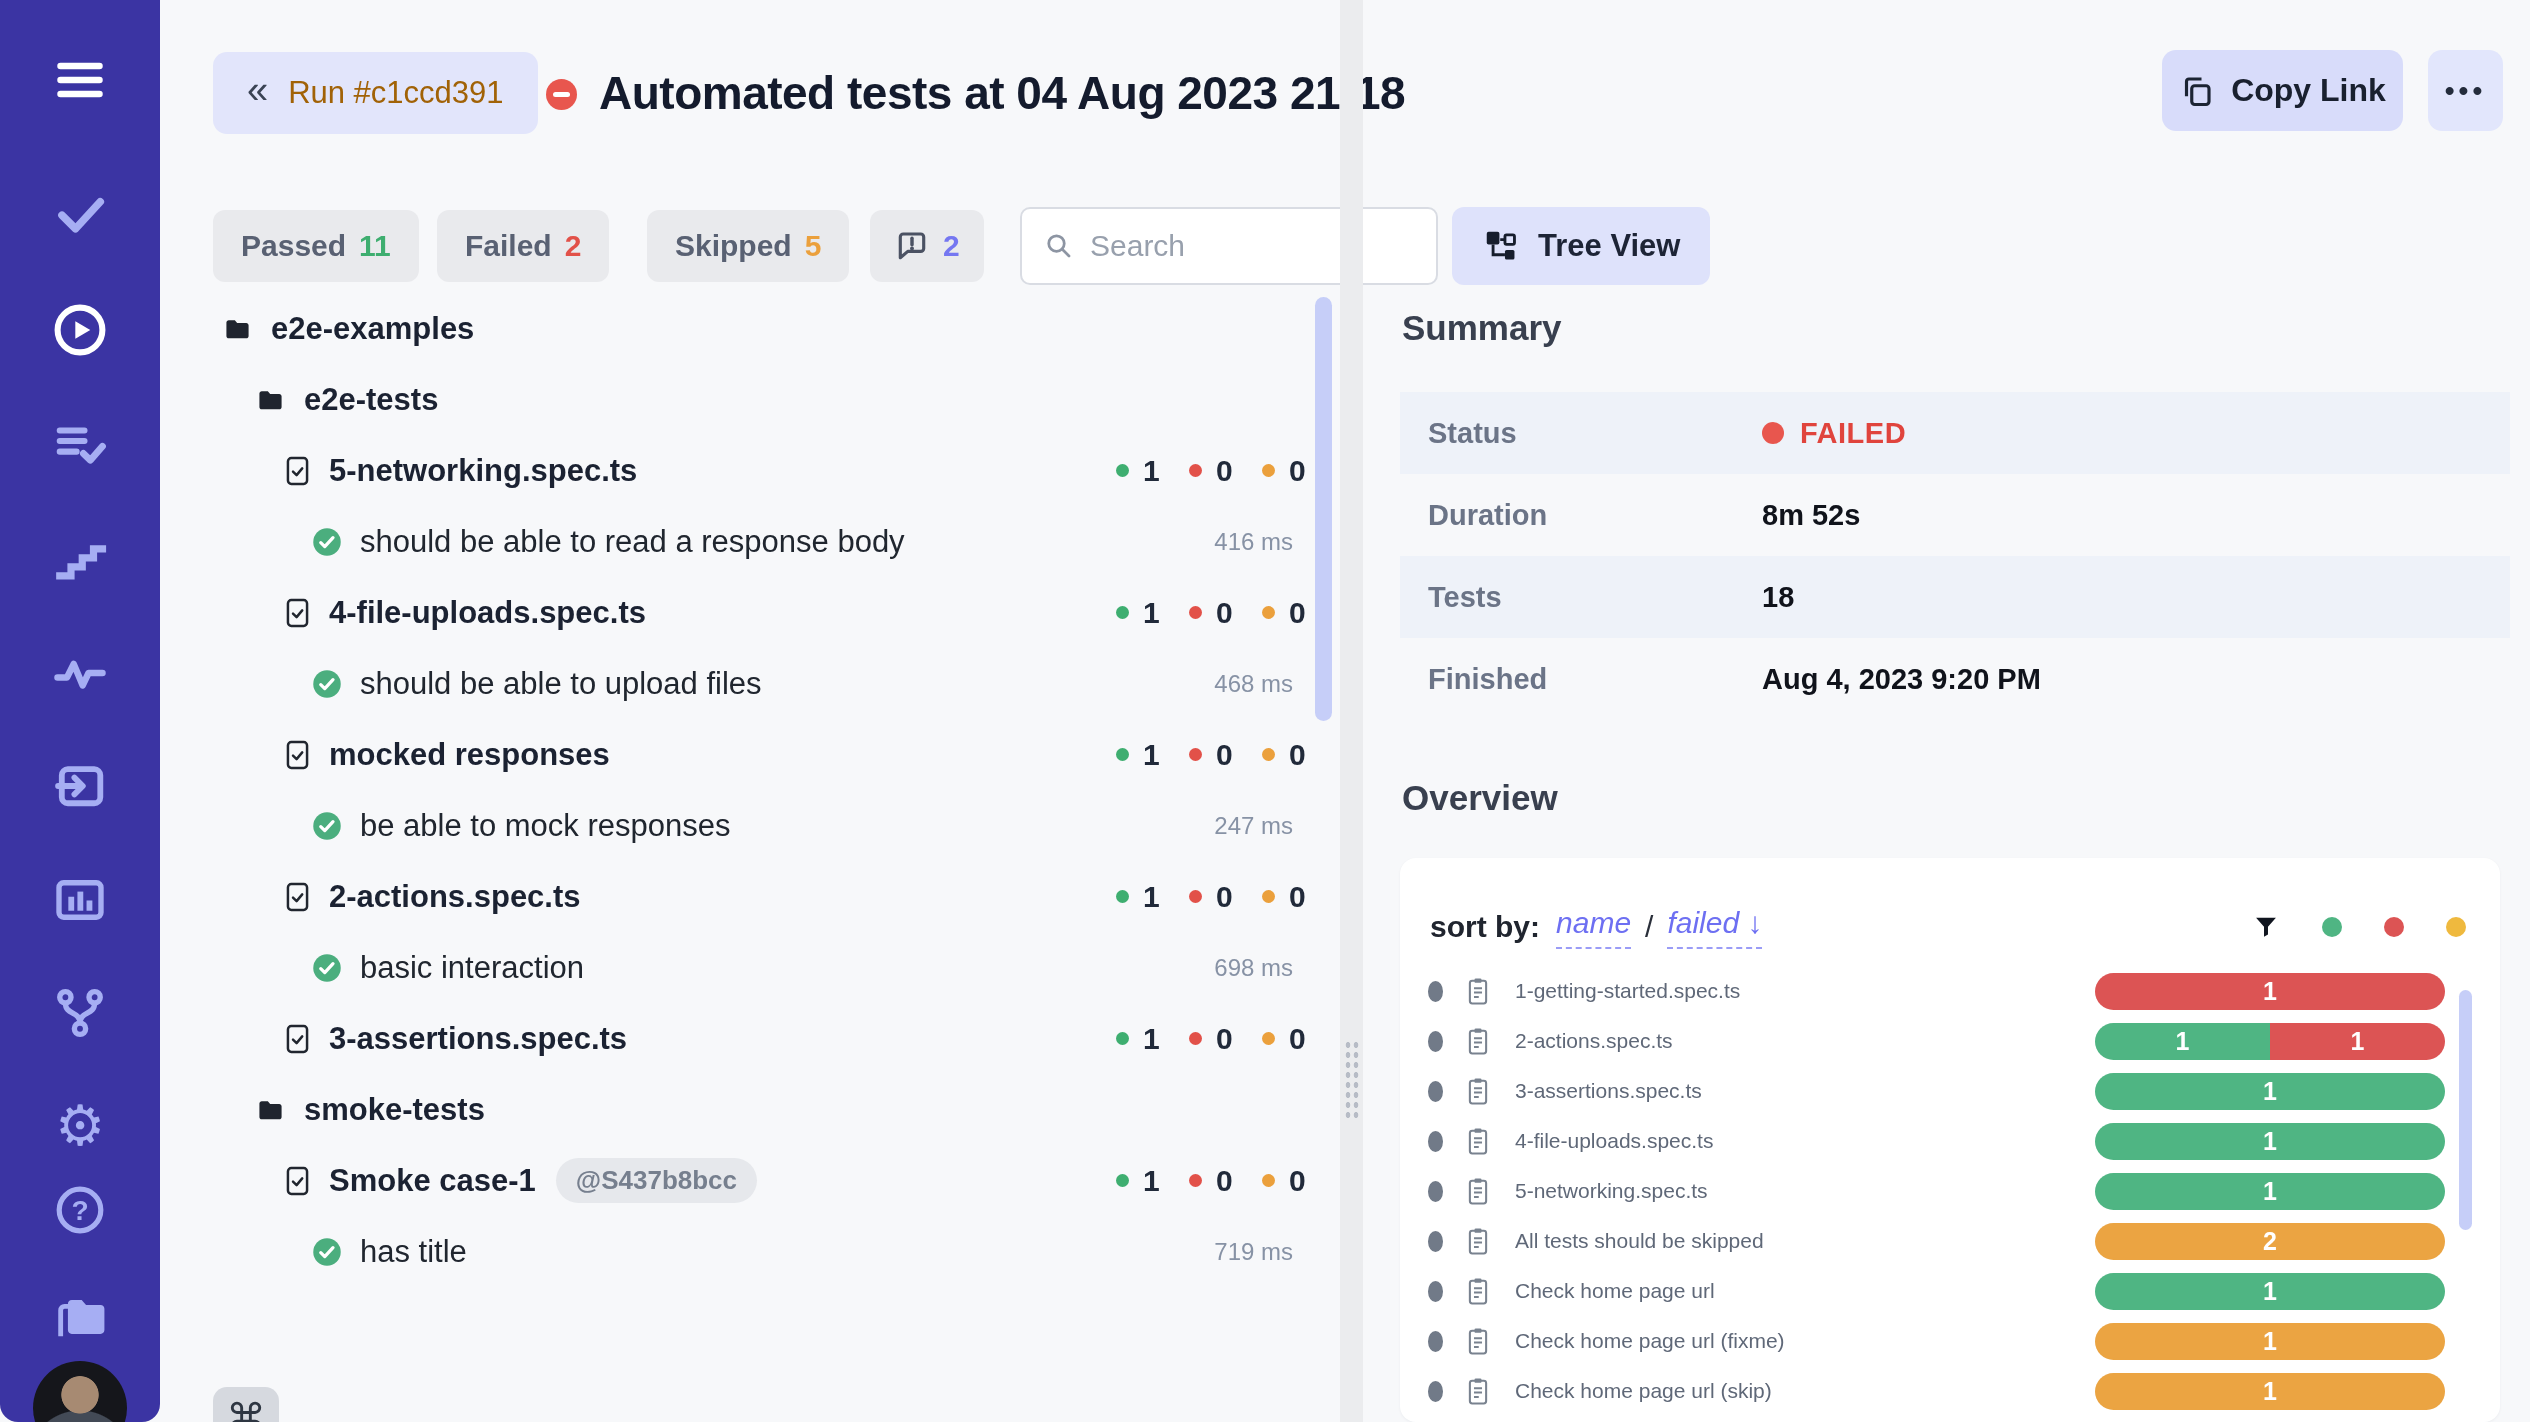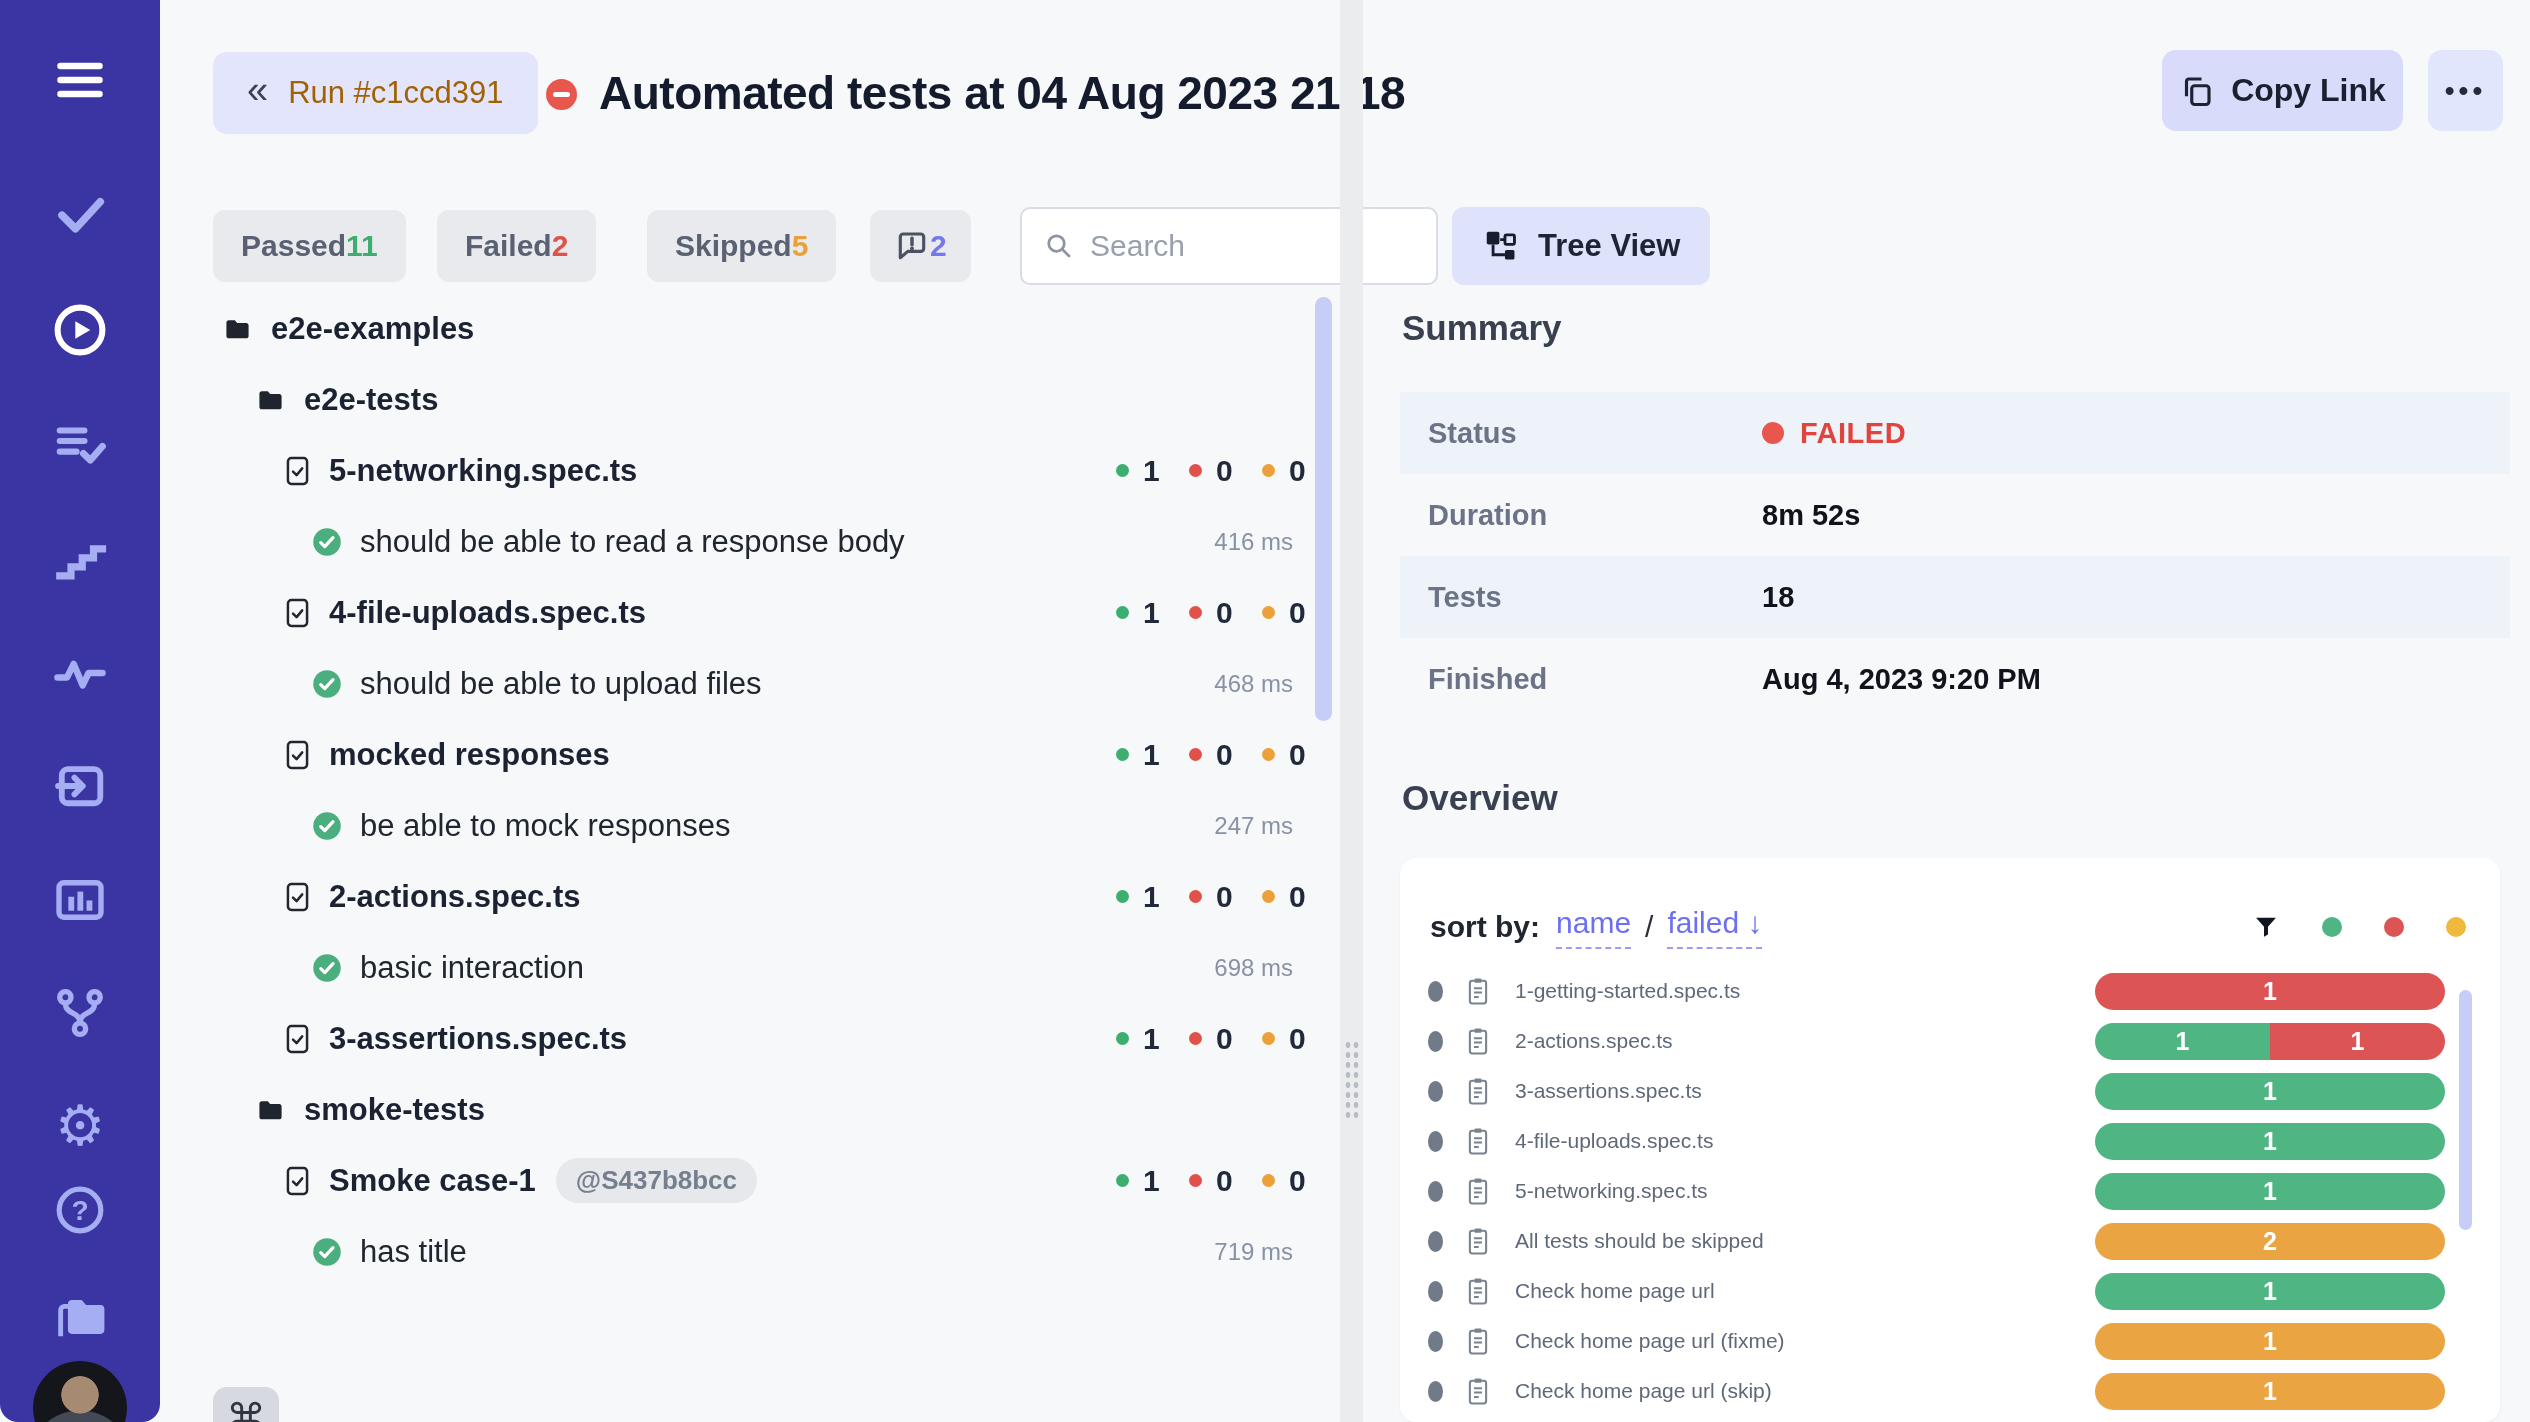--- a/index.html
+++ b/index.html
@@ -23,21 +23,21 @@
   .status-minus { position:absolute; left:546px; top:79px; width:31px; height:31px; border-radius:50%; background:#E8564E; }
   .status-minus::after { content:""; position:absolute; left:7px; top:13px; width:17px; height:5px; border-radius:3px; background:#fff; }
   .page-title { position:absolute; left:599px; top:52px; height:82px; line-height:82px; font-size:46px; font-weight:800; color:#141B2D; letter-spacing:-0.5px; }
   .copy-btn { position:absolute; left:2162px; top:50px; width:241px; height:81px; border-radius:14px; background:#D8DCFA;
               display:flex; align-items:center; justify-content:center; gap:16px; font-size:32px; font-weight:700; color:#19202F; cursor:pointer; }
   .more-btn { position:absolute; left:2428px; top:50px; width:75px; height:81px; border-radius:14px; background:#E2E6FC;
               display:flex; align-items:center; justify-content:center; font-size:28px; font-weight:800; color:#242C3C; letter-spacing:4px; cursor:pointer; }
 
   
   .chip { position:absolute; top:210px; height:72px; border-radius:12px; background:#E9EAED; display:flex; align-items:center;
-          padding:0 28px; font-size:30px; font-weight:600; color:#596173; cursor:pointer; }
+          padding:0 28px; gap:13px; font-size:30px; font-weight:600; color:#596173; cursor:pointer; }
   .chip .cnt { font-weight:700; }
   .cnt.green { color:#3EAE70; } .cnt.red { color:#E25149; } .cnt.orange { color:#EBA03C; } .cnt.purple { color:#7577F1; }
   .chip-passed { left:213px; } .chip-failed { left:437px; } .chip-skipped { left:647px; } .chip-flaky { left:870px; padding:0 24px; }
   .search-box { position:absolute; left:1020px; top:207px; width:418px; height:78px; background:#fff; border:2px solid #D9DCE3;
                 border-radius:10px; display:flex; align-items:center; padding:0 22px; gap:16px; }
   .search-box input { border:none; outline:none; font-size:30px; color:#333; width:300px; font-family:"Liberation Sans",sans-serif; background:transparent; }
   .search-box input::placeholder { color:#98A0AD; }
   .treeview-btn { position:absolute; left:1452px; top:207px; height:78px; padding:0 30px; border-radius:12px; background:#DEE2FB;
                   display:flex; align-items:center; gap:18px; font-size:31px; font-weight:700; color:#1D2436; cursor:pointer; }
 
@@ -72,21 +72,21 @@
   .srow { height:82px; display:flex; align-items:center; }
   .srow.alt { background:#EEF2F9; }
   .slabel { width:362px; padding-left:28px; font-size:29px; font-weight:700; color:#6B7487; }
   .sval { font-size:29px; font-weight:600; color:#10131B; display:flex; align-items:center; gap:16px; }
   .sdot { width:22px; height:22px; border-radius:50%; background:#E8564E; }
   .sfailed { color:#E0443D; font-weight:800; letter-spacing:0.5px; }
 
   .ocard { position:absolute; left:0; top:858px; width:1100px; height:564px; background:#fff; border-radius:16px; box-shadow:0 1px 3px rgba(20,30,60,.05); }
   .sort-row { display:flex; align-items:center; margin:40px 34px 10px 30px; height:58px; font-size:30px; color:#20252f; }
   .sort-prefix { margin-right:16px; font-weight:600; }
-  .sort-link { color:#6D6FF2; border-bottom:2px dashed #9A9CF6; padding-bottom:7px; cursor:pointer; }
+  .sort-link { color:#6D6FF2; border-bottom:2px dashed #9A9CF6; padding-bottom:7px; cursor:pointer;font-style:italic; }
   .sort-slash { margin:0 14px; color:#2a2f3a; }
   .sort-icons { margin-left:auto; display:flex; align-items:center; gap:42px; }
   .fdot { width:20px; height:20px; border-radius:50%; cursor:pointer; }
   .fdot.g{background:#4FB583;} .fdot.r{background:#DC5454;} .fdot.y{background:#EFB93E;}
 
   .orows { margin-top:8px; }
   .orow { position:relative; height:50px; display:flex; align-items:center; padding-left:28px; cursor:pointer; }
   .oellipse { width:15px; height:21px; border-radius:50%; background:#717A88; flex:none; }
   .oclip { margin-left:22px; flex:none; display:flex; }
   .oname { margin-left:24px; font-family:Liberation Sans, sans-serif; font-size:21px; color:#5F6878; white-space:nowrap; }

